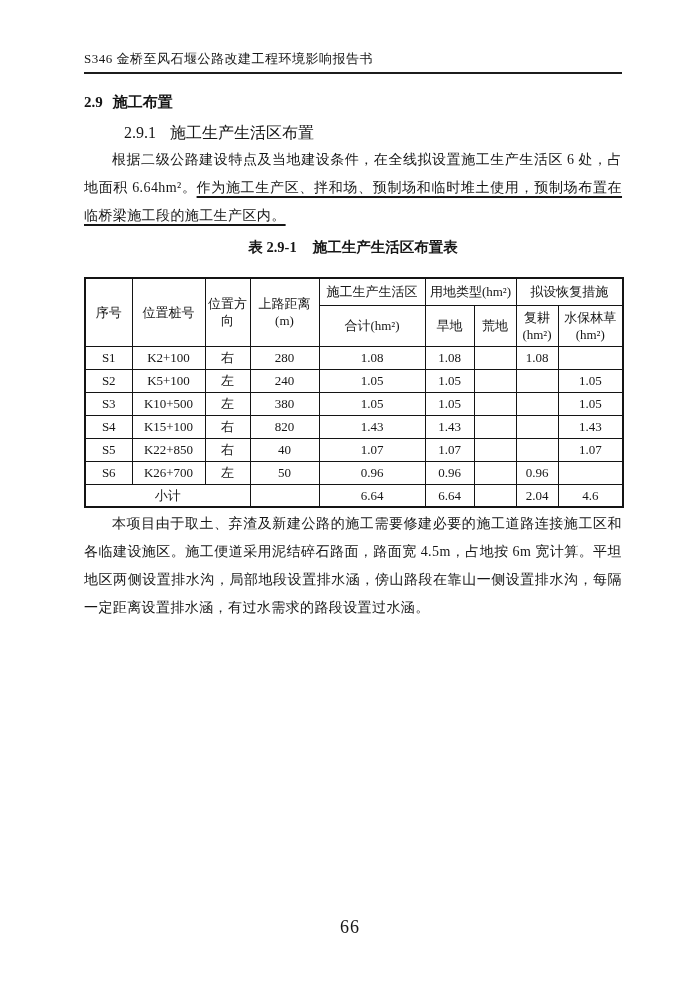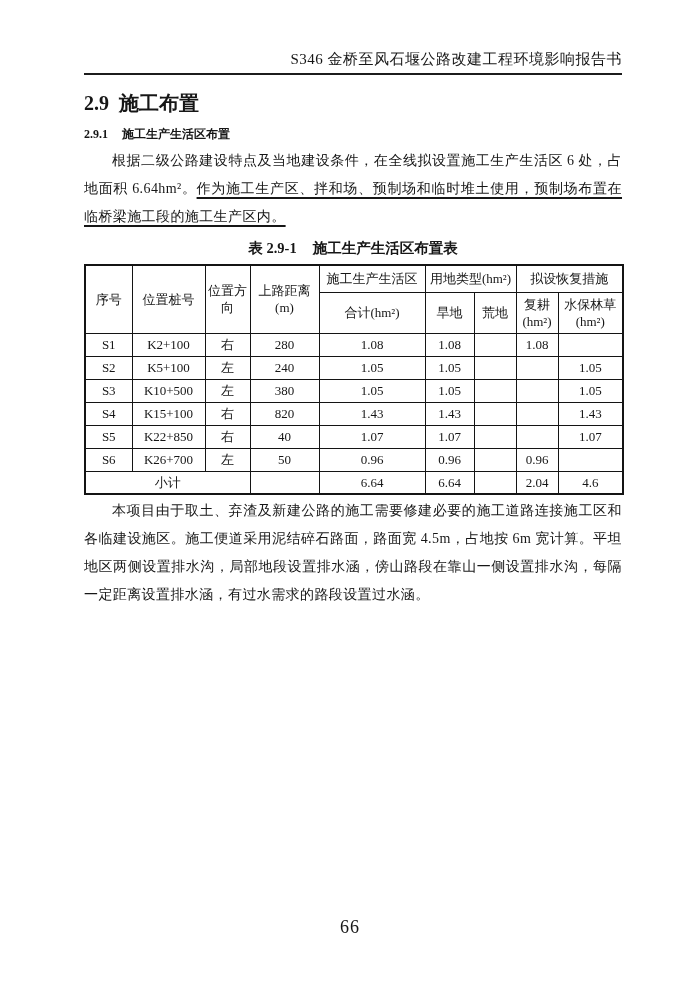--- a/index.html
+++ b/index.html
@@ -12,56 +12,57 @@
     font-family: "Liberation Serif", "DejaVu Serif", serif;
     color: #161616;
     overflow: hidden;
   }
   .content {
     margin: 0 78px 0 84px; 
   }
   .runhead {
     padding-top: 50px;
     padding-bottom: 4px;
-    font-size: 15px;
-    text-align: right;
+    font-size: 13px;
+    text-align: left;
     border-bottom: 2px solid #1c1c1c;
     letter-spacing: 0.5px;
   }
   .h1 {
     margin-top: 17px;
-    font-size: 20px;
+    font-size: 15px;
     font-weight: bold;
     line-height: 22px;
   }
   .h1 .num { margin-right: 10px; }
   .h2 {
     margin-top: 9px;
-    font-size: 12px;
-    font-weight: bold;
+    font-size: 16px;
+    font-weight: normal;
     line-height: 22px;
+    margin-left: 40px;
   }
   .h2 .num { margin-right: 14px; }
   .h2.sect292 { margin-top: 15px; }
   p.body {
     margin-top: 2px;
     font-size: 14px;
     line-height: 28px;
     text-align: justify;
     text-indent: 2em;
     letter-spacing: 0.4px;
   }
   .ul {
     text-decoration: underline;
     text-underline-offset: 4px;
     text-decoration-thickness: 1.5px;
   }
   .tbl-caption {
     margin-top: 7px;
-    margin-bottom: 6px;
+    margin-bottom: 20px;
     text-align: center;
     font-weight: bold;
     font-size: 14.5px;
     line-height: 20px;
   }
   .tbl-caption .cap-label { margin-right: 16px; }
   table.placement {
     width: 100%;
     border-collapse: collapse;
     table-layout: fixed;

